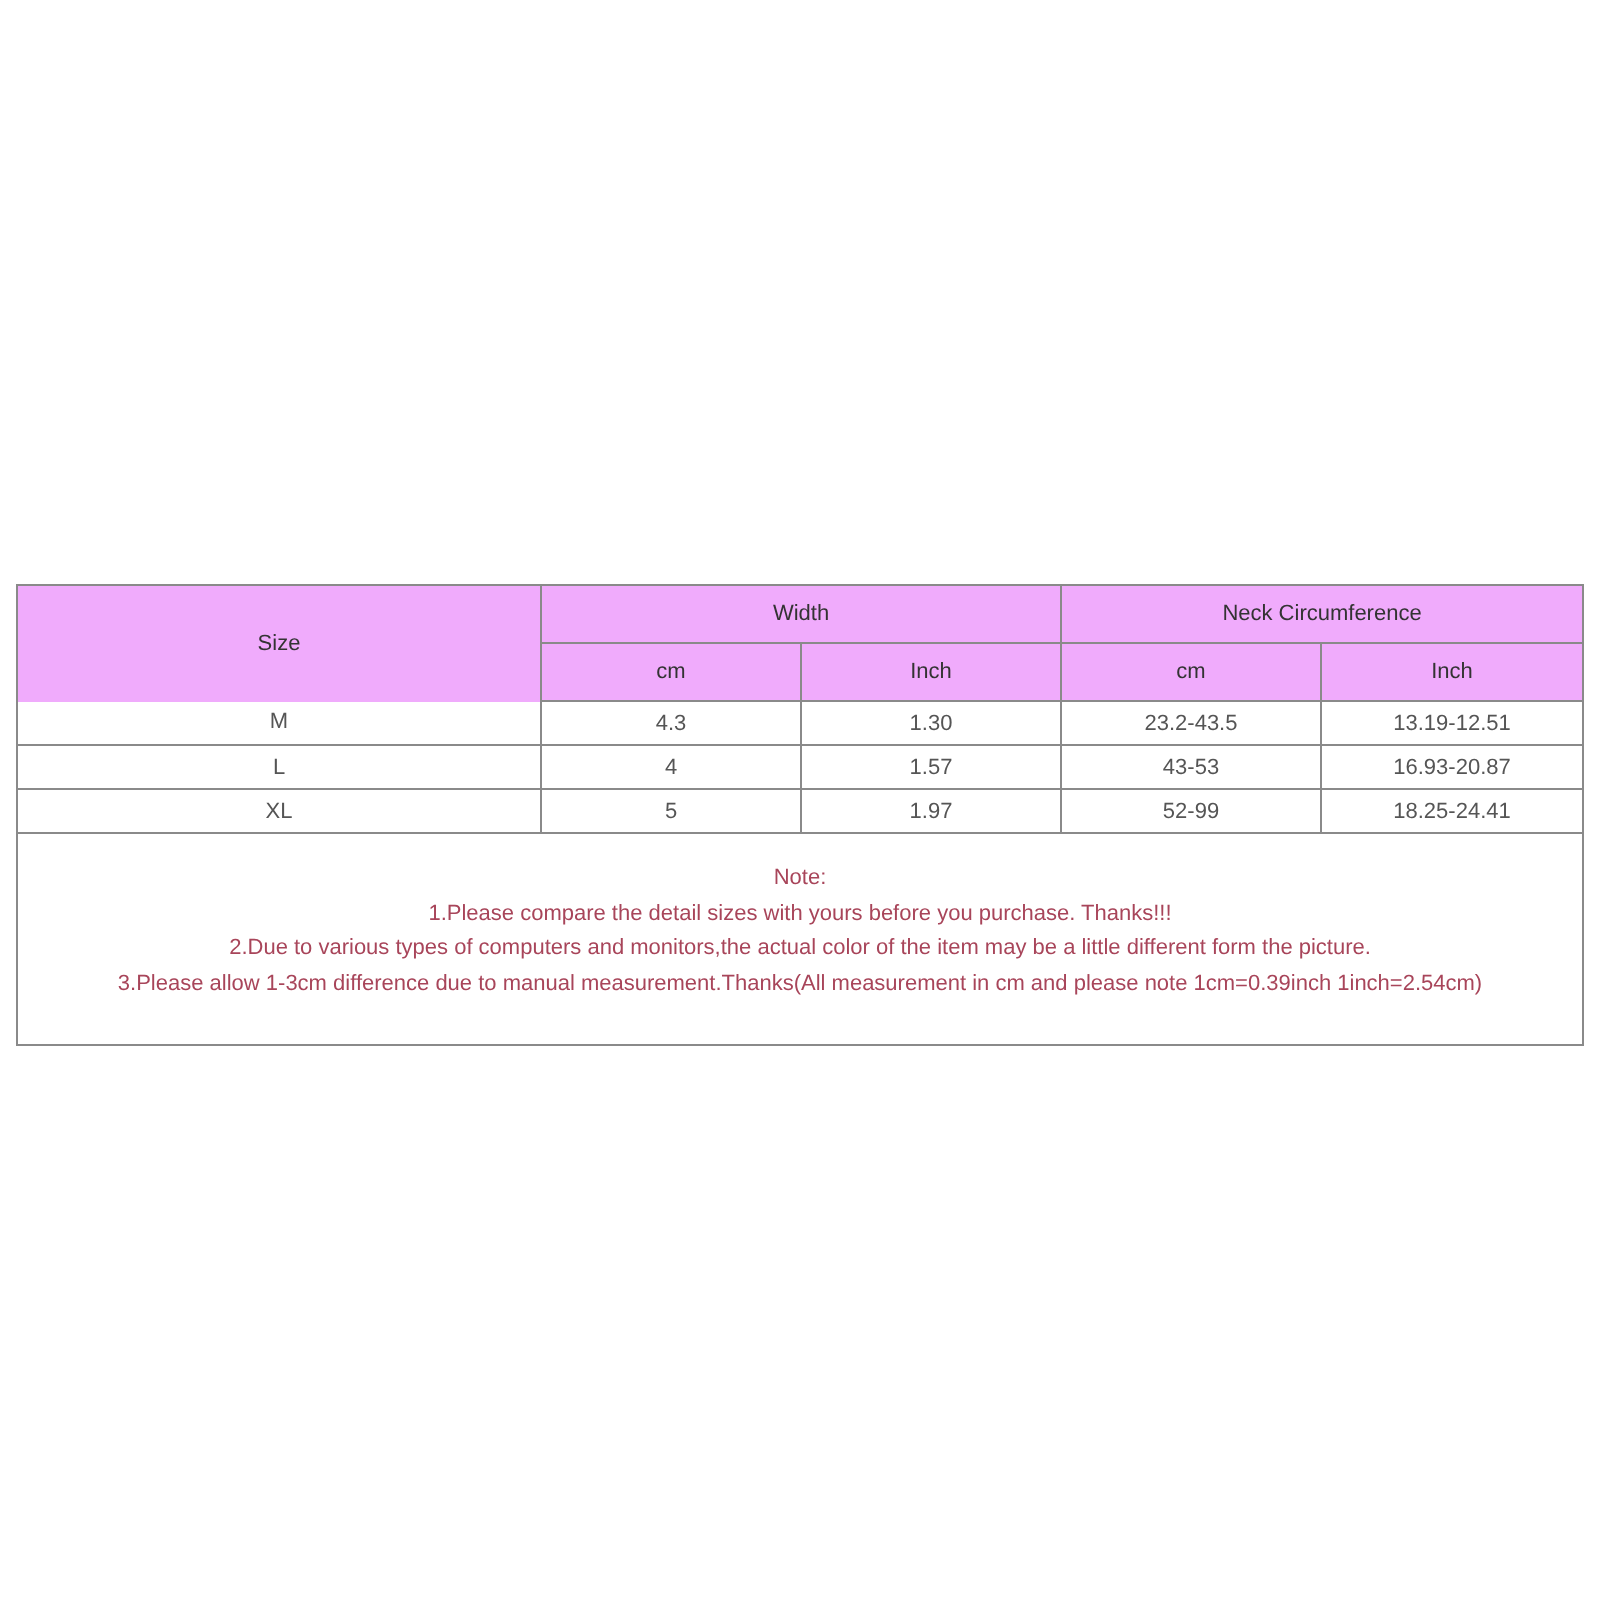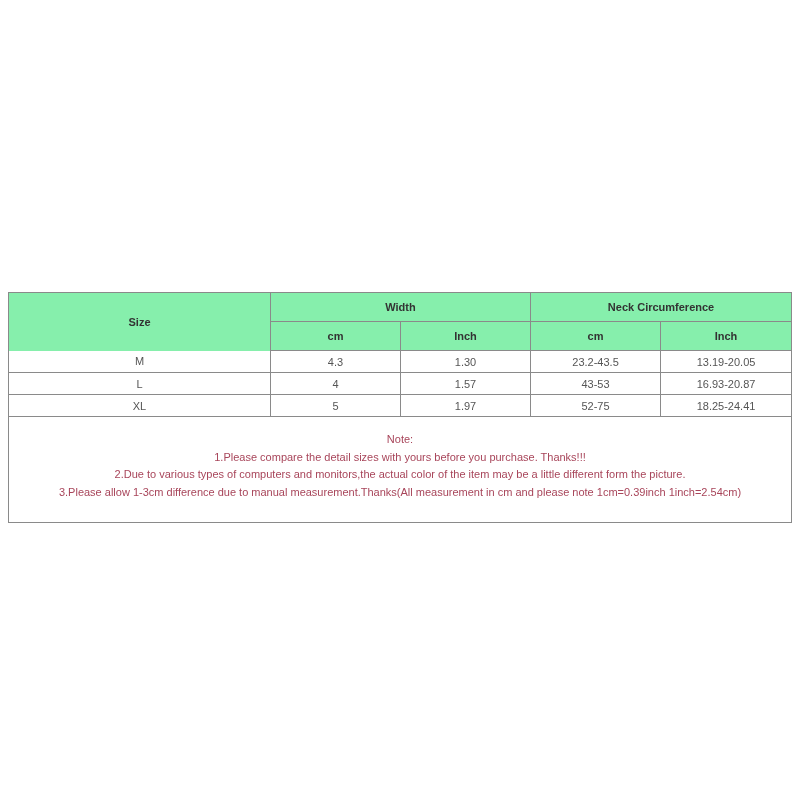--- a/index.html
+++ b/index.html
@@ -6,21 +6,21 @@
   body { width: 800px; height: 800px; position: relative; overflow: hidden; font-family: "Liberation Sans", sans-serif; }
   .size-table {
     position: absolute; left: 8px; top: 292px; width: 783px;
     border-collapse: collapse; table-layout: fixed;
     border: 1px solid #8a8a8a;
     font-size: 11px; color: #444;
   }
   .size-table td, .size-table th {
     border: 1px solid #8a8a8a; text-align: center; padding: 0; vertical-align: middle;
   }
-  .size-table th { font-weight: bold; color: #333; background: #86efac; }
+  .size-table th { font-weight: normal; color: #333; background: #f0abfc; }
   .size-table th.size-head { border-bottom: none; }
   .size-table tr.h1 th { height: 28px; }
   .size-table tr.h2 th { height: 28px; }
   .size-table tr.row td { height: 21px; color: #555; }
   .size-table tr.row-first td.size-cell { border-top: none; }
   .note-cell { height: 91px; text-align: center !important; color: #a8455a; font-size: 11px; line-height: 17.5px; padding-top: 14px !important; vertical-align: top !important; }
   .note-cell div { white-space: nowrap; }
 </style>
 </head>
 <body>
@@ -43,34 +43,34 @@
     <th>cm</th>
     <th>Inch</th>
     <th>cm</th>
     <th>Inch</th>
   </tr>
   <tr class="row row-first">
     <td class="size-cell">M</td>
     <td>4.3</td>
     <td>1.30</td>
     <td>23.2-43.5</td>
-    <td>13.19-20.05</td>
+    <td>13.19-12.51</td>
   </tr>
   <tr class="row">
     <td>L</td>
     <td>4</td>
     <td>1.57</td>
     <td>43-53</td>
     <td>16.93-20.87</td>
   </tr>
   <tr class="row">
     <td>XL</td>
     <td>5</td>
     <td>1.97</td>
-    <td>52-75</td>
+    <td>52-99</td>
     <td>18.25-24.41</td>
   </tr>
   <tr>
     <td class="note-cell" colspan="5">
       <div>Note:</div>
       <div>1.Please compare the detail sizes with yours before you purchase. Thanks!!!</div>
       <div>2.Due to various types of computers and monitors,the actual color of the item may be a little different form the picture.</div>
       <div>3.Please allow 1-3cm difference due to manual measurement.Thanks(All measurement in cm and please note 1cm=0.39inch 1inch=2.54cm)</div>
     </td>
   </tr>

